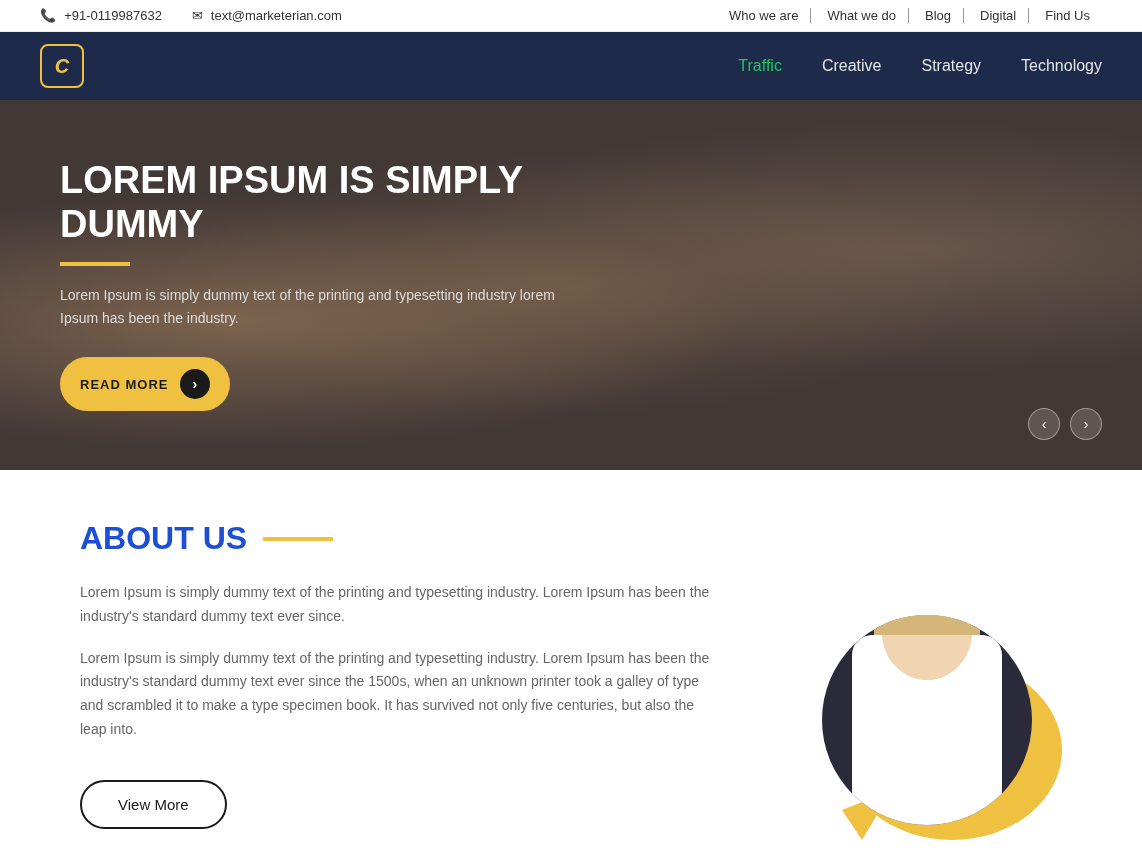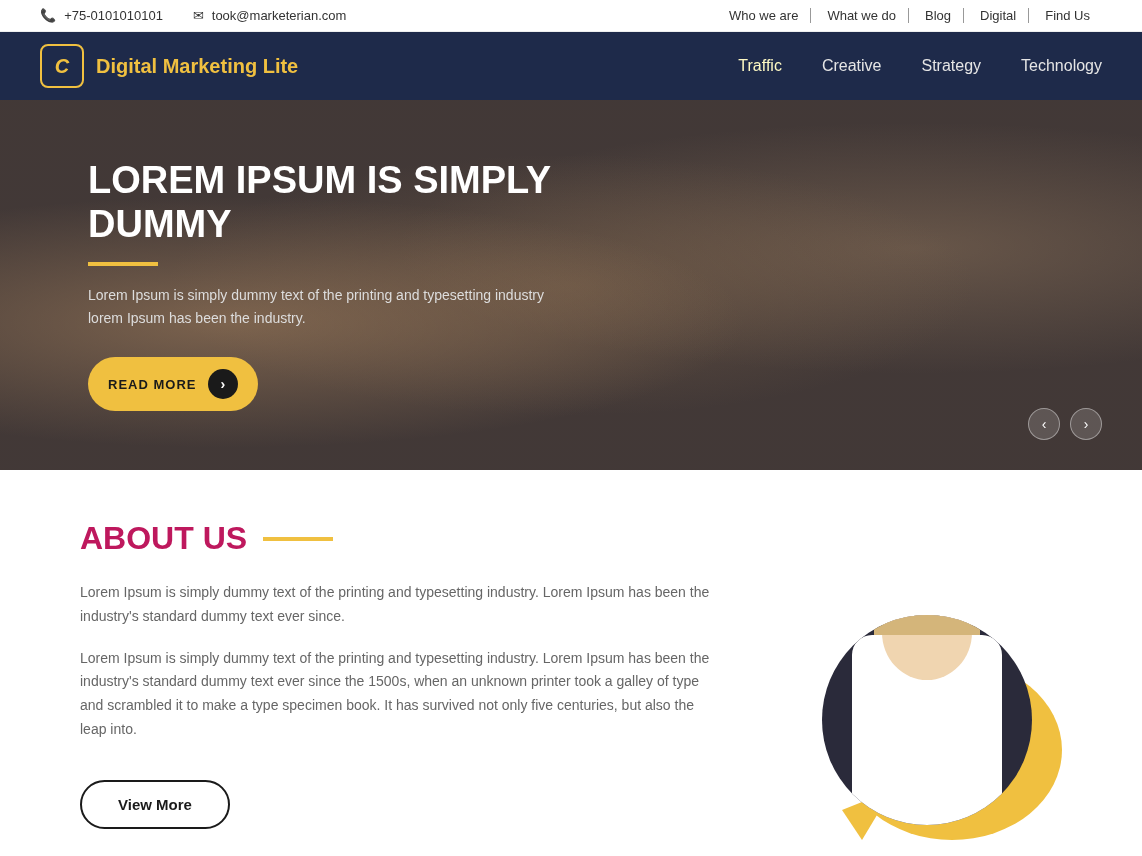--- a/index.html
+++ b/index.html
@@ -35,21 +35,21 @@
       border-radius: 8px;
       display: flex; align-items: center; justify-content: center;
       color: #f0c040;
       font-size: 20px;
       font-style: italic;
       font-weight: bold;
     }
     .logo-text { color: #f0c040; font-size: 20px; font-weight: bold; }
     .main-nav { display: flex; align-items: center; gap: 40px; }
     .main-nav a { color: #e5e5e5; text-decoration: none; font-size: 16px; }
-    .main-nav a.active { color: #fef9c3; }
+    .main-nav a.active { color: #22c55e; }
 
     
     .hero {
       position: relative;
       width: 100%;
       height: 370px;
       background: linear-gradient(rgba(30,30,30,0.65), rgba(30,30,30,0.65)),
          #5a4a3a;
       overflow: hidden;
       display: flex;
@@ -65,21 +65,21 @@
       content: '';
       position: absolute; inset: 0;
       background: 
         radial-gradient(ellipse at 20% 60%, rgba(180,140,100,0.5) 0%, transparent 40%),
         radial-gradient(ellipse at 50% 50%, rgba(140,110,80,0.4) 0%, transparent 50%),
         radial-gradient(ellipse at 80% 40%, rgba(160,130,100,0.4) 0%, transparent 40%),
         linear-gradient(rgba(20,20,30,0.55), rgba(20,20,30,0.55));
     }
     .hero-content {
       position: relative; z-index: 1;
-      padding-left: 88px;
+      padding-left: 60px;
       max-width: 560px;
     }
     .hero-title {
       color: #fff;
       font-size: 38px;
       font-weight: 900;
       text-transform: uppercase;
       line-height: 1.15;
       margin-bottom: 16px;
     }
@@ -139,21 +139,21 @@
     .about-section {
       padding: 50px 80px 60px 80px;
       display: flex;
       gap: 40px;
       align-items: flex-start;
     }
     .about-left { flex: 1; }
     .about-heading {
       font-size: 32px;
       font-weight: 900;
-      color: #be185d;
+      color: #1d4ed8;
       display: flex;
       align-items: center;
       gap: 16px;
       margin-bottom: 24px;
     }
     .about-heading-line {
       flex: 0 0 70px;
       height: 4px;
       background: #f0c040;
     }
@@ -166,60 +166,59 @@
     .about-btn {
       display: inline-block;
       margin-top: 20px;
       padding: 14px 36px;
       border: 2px solid #1a1a1a;
       border-radius: 30px;
       background: transparent;
       font-size: 15px;
       color: #1a1a1a;
       cursor: pointer;
-      font-weight: 700;
+      font-weight: 400;
     }
     .about-right {
       flex: 0 0 300px;
       display: flex;
       align-items: flex-end;
       justify-content: center;
       position: relative;
       height: 320px;
     }
   </style>
 </head>
 <body>
 
 <div class="top-bar">
   <div class="top-bar-left">
     <div class="top-bar-contact">
       <span>📞</span>
-      <span>+75-0101010101</span>
+      <span>+91-0119987632</span>
     </div>
     <div class="top-bar-contact">
       <span>✉</span>
-      <span>took@marketerian.com</span>
+      <span>text@marketerian.com</span>
     </div>
   </div>
   <nav class="top-bar-nav">
     <a href="#">Who we are</a>
     <a href="#">What we do</a>
     <a href="#">Blog</a>
     <a href="#">Digital</a>
     <a href="#">Find Us</a>
   </nav>
 </div>
 
 <header class="header">
   <div class="logo-area">
     <div class="logo-icon">
       <span>C</span>
     </div>
-    <span class="logo-text">Digital Marketing Lite</span>
   </div>
   <nav class="main-nav">
     <a href="#" class="active">Traffic</a>
     <a href="#">Creative</a>
     <a href="#">Strategy</a>
     <a href="#">Technology</a>
   </nav>
 </header>
 
 <section class="hero">

